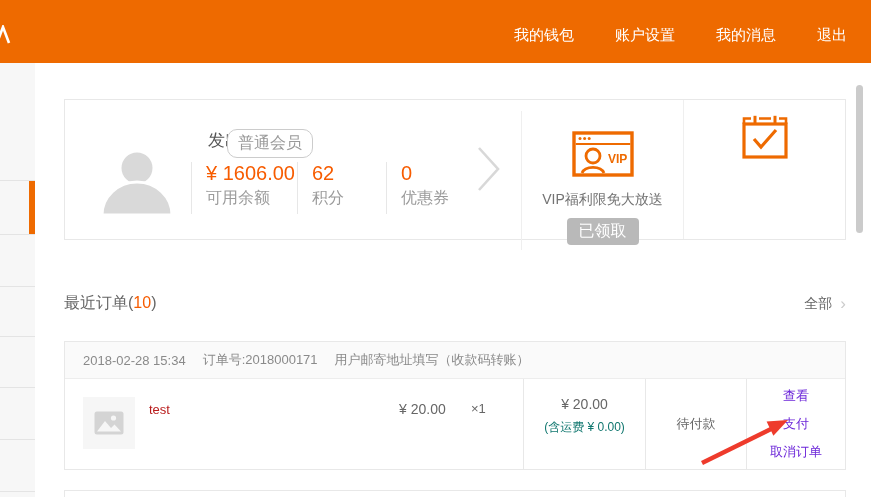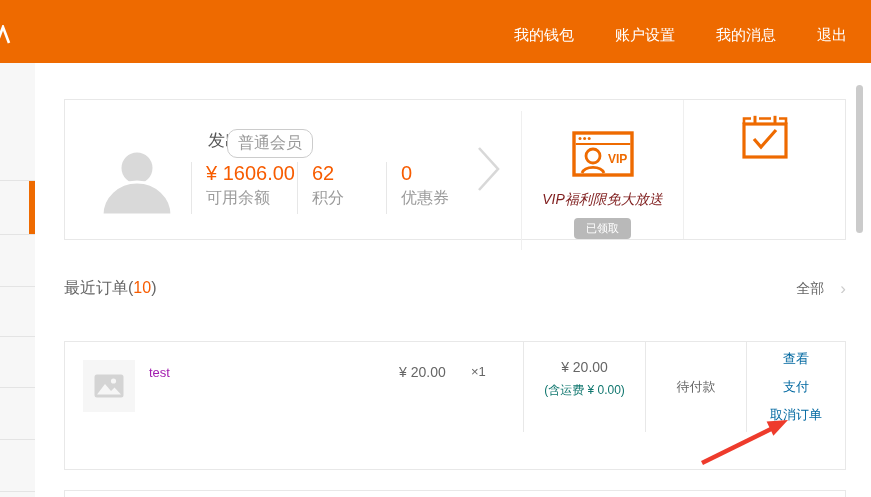--- a/index.html
+++ b/index.html
@@ -29,60 +29,60 @@
   .stat-1 { left:126px; }
   .stat-2 { left:216px;margin-left:16px; }
   .stat-3 { left:321px; }
   .stat-value { font-size:20px; color:#f75c00; line-height:1.15; width:96px; word-break:break-all; }
   .stat-2 .stat-value, .stat-3 .stat-value { width:auto; }
   .stat-label { font-size:16px; color:#9b9b9b; margin-top:3px; }
   .big-chevron { position:absolute; left:411px; top:45px; cursor:pointer; }
   .vip-section { position:absolute; left:456px; top:11px; width:162px; height:139px;
     border-left:1px solid #efefef; text-align:center; cursor:pointer; }
   .vip-icon-wrap { margin-top:20px; }
-  .vip-title { font-size:14px; color:#7f1d1d; margin-top:10px;font-style:italic; }
+  .vip-title { font-size:14px; color:#737373; margin-top:10px; }
   .claimed-badge { display:inline-block; margin-top:9px; background:#b9b9b9; color:#fff;
-    font-size:11px; padding:3px 12px; border-radius:4px; cursor:pointer; }
+    font-size:16px; padding:3px 12px; border-radius:4px; cursor:pointer; }
   .cal-section { position:absolute; left:618px; top:0; width:163px; height:139px;
     border-left:1px solid #efefef; text-align:center; cursor:pointer; }
   .cal-icon-wrap { margin-top:15px; }
 
   
   .scroll-thumb { position:absolute; left:856px; top:85px; width:7px; height:148px;
     background:#cbcbcb; border-radius:4px; cursor:pointer; }
 
   
-  .orders-head { position:absolute; left:64px; top:278px; width:782px; display:flex;
+  .orders-head { position:absolute; left:64px; top:293px; width:782px; display:flex;
     justify-content:space-between; align-items:baseline; }
   .orders-title { font-size:16px; color:#666; }
   .orders-count { color:#f75c00; }
-  .view-all { font-size:14px; color:#666; cursor:pointer; display:flex; align-items:flex-start; gap:16px; }
+  .view-all { font-size:14px; color:#666; cursor:pointer; display:flex; align-items:flex-start; gap:8px; }
   .view-all .chev { color:#ccc; font-size:17px; line-height:1; }
 
   
   .order-card { position:absolute; left:64px; top:341px; width:782px; height:129px;
     border:1px solid #e8e8e8; background:#fff; }
   .order-meta { height:37px; background:#fafafa; border-bottom:1px solid #ededed;
     display:flex; align-items:center; padding-left:18px; font-size:13px; color:#8a8a8a; }
   .order-meta span { margin-right:17px; white-space:nowrap; }
   .order-body { display:flex; height:90px; }
   .cell-product { width:458px; position:relative; }
   .img-ph { position:absolute; left:18px; top:18px; width:52px; height:52px; background:#f6f6f6;
     display:flex; align-items:center; justify-content:center; cursor:pointer; }
-  .prod-name { position:absolute; left:84px; top:23px; font-size:13px; color:#a21caf; cursor:pointer; }
+  .prod-name { position:absolute; left:84px; top:23px; font-size:13px; color:#b91c1c; cursor:pointer; }
   .prod-price { position:absolute; left:334px; top:22px; font-size:14px; color:#666; }
   .prod-qty { position:absolute; left:406px; top:22px; font-size:13px; color:#666; }
   .cell-subtotal { width:122px; border-left:1px solid #e8e8e8; text-align:center; padding-top:17px; }
   .subtotal { font-size:14px; color:#666; }
   .shipping { font-size:12px; color:#0f766e; margin-top:7px; }
   .cell-status { width:101px; border-left:1px solid #e8e8e8; display:flex;
     align-items:center; justify-content:center; font-size:13px; color:#666; }
   .cell-actions { flex:1; border-left:1px solid #e8e8e8; display:flex; flex-direction:column;
     align-items:center; justify-content:center; gap:10px; }
-  .action-link { font-size:13px; color:#0369a1; cursor:pointer; }
+  .action-link { font-size:13px; color:#6d28d9; cursor:pointer; }
 
   
   .arrow-annot { position:absolute; left:690px; top:412px; pointer-events:none; }
 
   
   .next-card { position:absolute; left:64px; top:490px; width:782px; height:14px;
     border:1px solid #e8e8e8; border-bottom:none; background:#fff; }
 </style>
 </head>
 <body>
@@ -174,20 +174,25 @@
     <div class="orders-title">
       <span>最近订单</span><span>(</span><span class="orders-count">10</span><span>)</span>
     </div>
     <div class="view-all">
       <span>全部</span>
       <span class="chev">›</span>
     </div>
   </div>
 
   <div class="order-card">
+    <div class="order-meta">
+      <span>2018-02-28 15:34</span>
+      <span>订单号:2018000171</span>
+      <span>用户邮寄地址填写（收款码转账）</span>
+    </div>
     <div class="order-body">
       <div class="cell-product">
         <div class="img-ph">
           <svg width="30" height="24" viewBox="0 0 30 24">
             <rect x="0.5" y="0.5" width="29" height="23" rx="2.5" fill="#d4d4d4"></rect>
             <circle cx="19.5" cy="7" r="2.6" fill="#f6f6f6"></circle>
             <path d="M3,20.5 L11,10 L17,17 L20.5,13.5 L27,20.5 Z" fill="#f6f6f6"></path>
           </svg>
         </div>
         <span class="prod-name">test</span>

